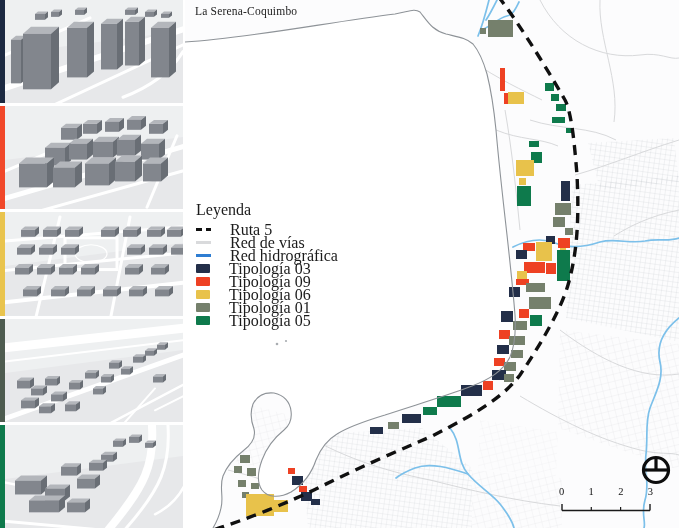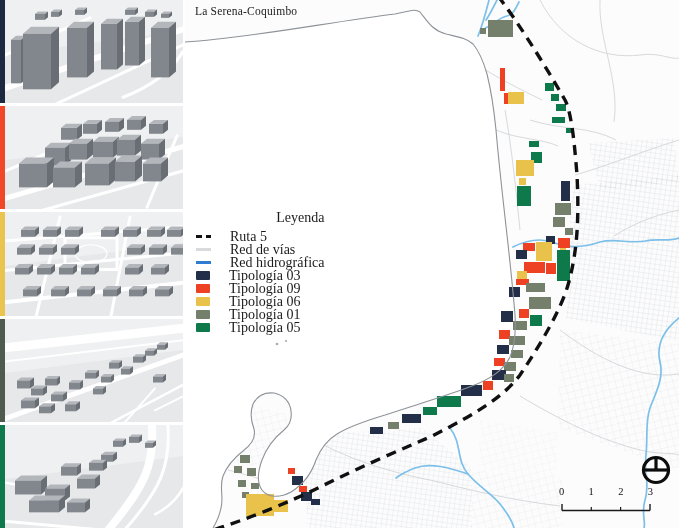--- a/index.html
+++ b/index.html
@@ -6,25 +6,25 @@
   body{width:679px;height:528px;overflow:hidden;font-family:"Liberation Serif","DejaVu Serif",serif;}
   .app{display:flex;width:679px;height:528px;background:#fff;}
 
   
   .sidebar{width:183px;display:flex;flex-direction:column;gap:3px;background:#fff;}
   .panel{flex:1;position:relative;overflow:hidden;background:#e8e9eb;}
   .panel .bar{position:absolute;left:0;top:0;bottom:0;width:5px;z-index:2;}
   .panel svg{position:absolute;left:5px;top:0;width:178px;height:100%;}
 
   
-  .map{flex:1;position:relative;background:#0ea5e9;margin-left:2px;text-align:right;}
+  .map{flex:1;position:relative;background:#0ea5e9;margin-left:2px;}
   .map > svg.basemap{position:absolute;inset:0;}
   .map-title{position:absolute;left:10px;top:5px;font-size:11.5px;color:#1b1b1b;letter-spacing:.2px;}
 
-  .legend{position:absolute;left:11px;top:210px;font-size:14px;color:#1b1b1b;}
+  .legend{position:absolute;left:11px;top:201px;font-size:16px;color:#1b1b1b;}
   .legend-title{margin-bottom:4px;}
   .legend-row{display:flex;align-items:center;gap:19px;height:13px;}
   .sym{width:15px;flex:0 0 15px;display:inline-block;}
   .sym.dashed-line{height:3px;}
   .sym.line{height:2.5px;}
   .sym.swatch{height:8.5px;width:14px;flex:0 0 14px;border-radius:1px;}
 
   .scalebar{position:absolute;left:374px;top:486px;width:94px;}
   .scalebar .nums{display:flex;justify-content:space-between;font-size:10.5px;color:#111;line-height:11px;padding:0 0 1px 0;}
   .northicon{position:absolute;left:452px;top:451px;}

